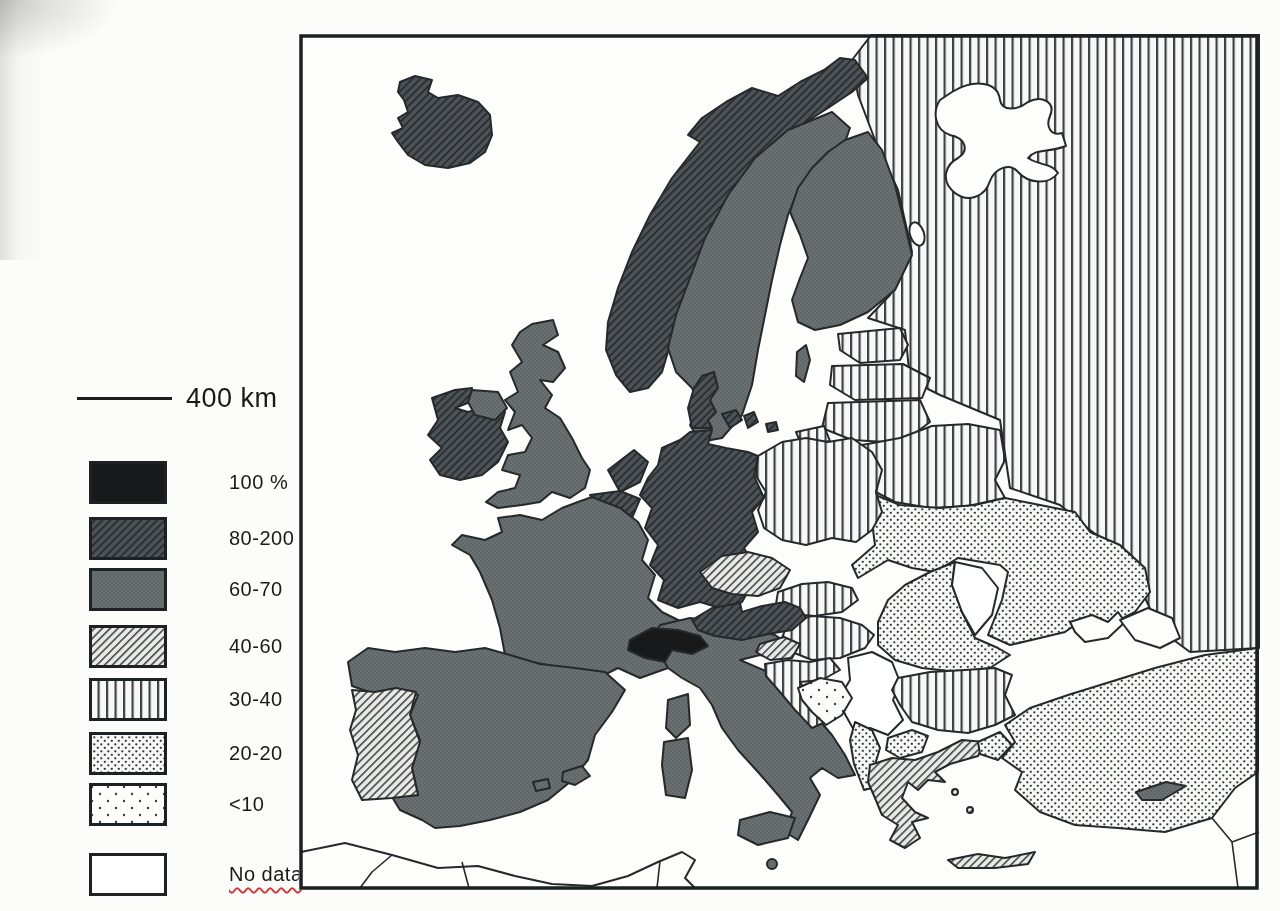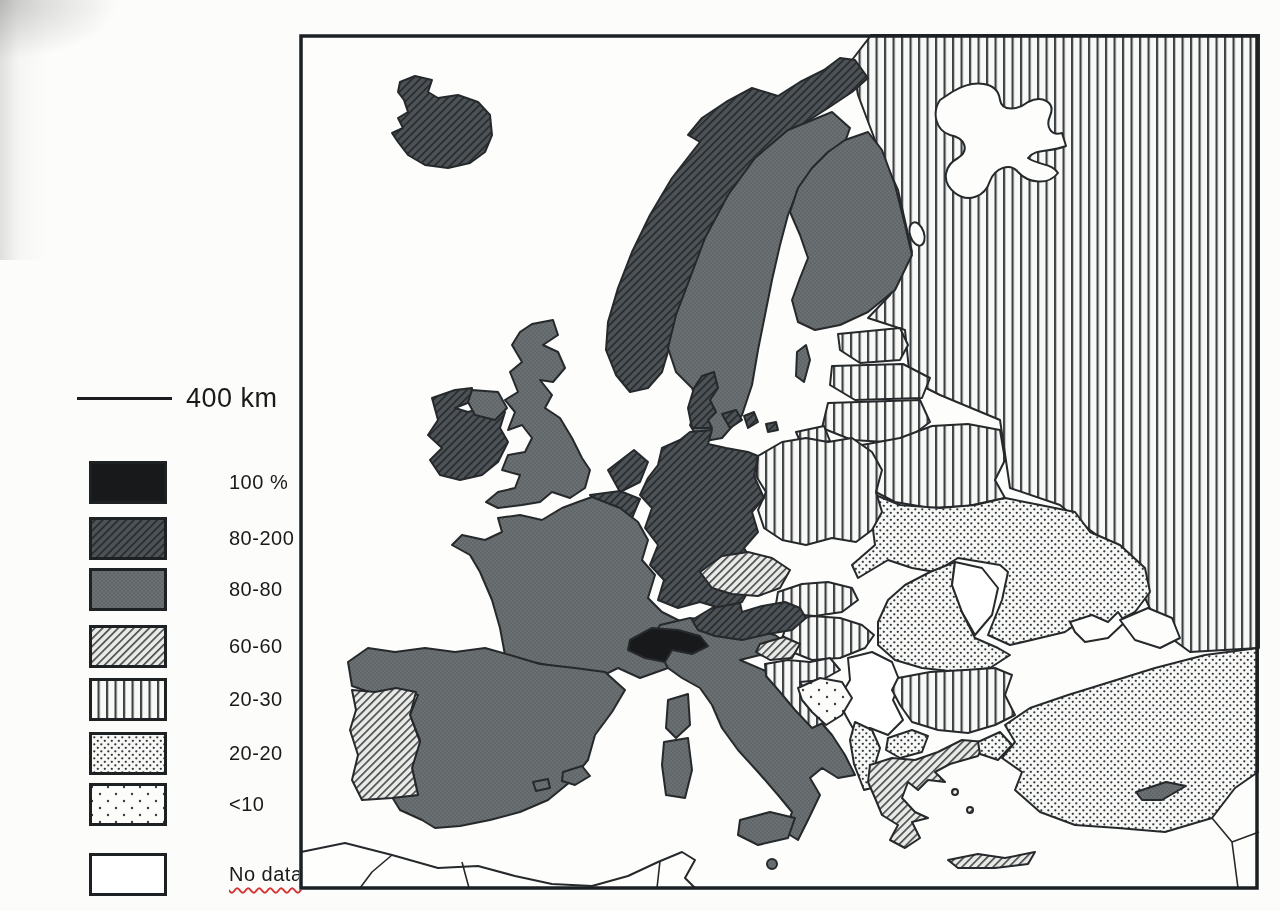--- a/index.html
+++ b/index.html
@@ -51,35 +51,35 @@
           <rect x="1.5" y="1.5" width="75" height="40" fill="url(#pat-80-100)"></rect>
           <rect x="1.5" y="1.5" width="75" height="40" class="box"></rect>
         </svg>
       <span class="llabel">80-200</span>
     </div>
     <div class="lrow" style="top:568px">
       <svg class="sw" viewBox="0 0 78 43">
           <rect x="1.5" y="1.5" width="75" height="40" fill="url(#pat-60-80)"></rect>
           <rect x="1.5" y="1.5" width="75" height="40" class="box"></rect>
         </svg>
-      <span class="llabel">80-80</span>
+      <span class="llabel">60-70</span>
     </div>
     <div class="lrow" style="top:625px">
       <svg class="sw" viewBox="0 0 78 43">
           <rect x="1.5" y="1.5" width="75" height="40" fill="url(#pat-40-60)"></rect>
           <rect x="1.5" y="1.5" width="75" height="40" class="box"></rect>
         </svg>
-      <span class="llabel">60-60</span>
+      <span class="llabel">40-60</span>
     </div>
     <div class="lrow" style="top:678px">
       <svg class="sw" viewBox="0 0 78 43">
           <rect x="1.5" y="1.5" width="75" height="40" fill="url(#pat-20-40)"></rect>
           <rect x="1.5" y="1.5" width="75" height="40" class="box"></rect>
         </svg>
-      <span class="llabel">20-30</span>
+      <span class="llabel">30-40</span>
     </div>
     <div class="lrow" style="top:732px">
       <svg class="sw" viewBox="0 0 78 43">
           <rect x="1.5" y="1.5" width="75" height="40" fill="url(#pat-10-20)"></rect>
           <rect x="1.5" y="1.5" width="75" height="40" class="box"></rect>
         </svg>
       <span class="llabel">20-20</span>
     </div>
     <div class="lrow" style="top:783px">
       <svg class="sw" viewBox="0 0 78 43">

